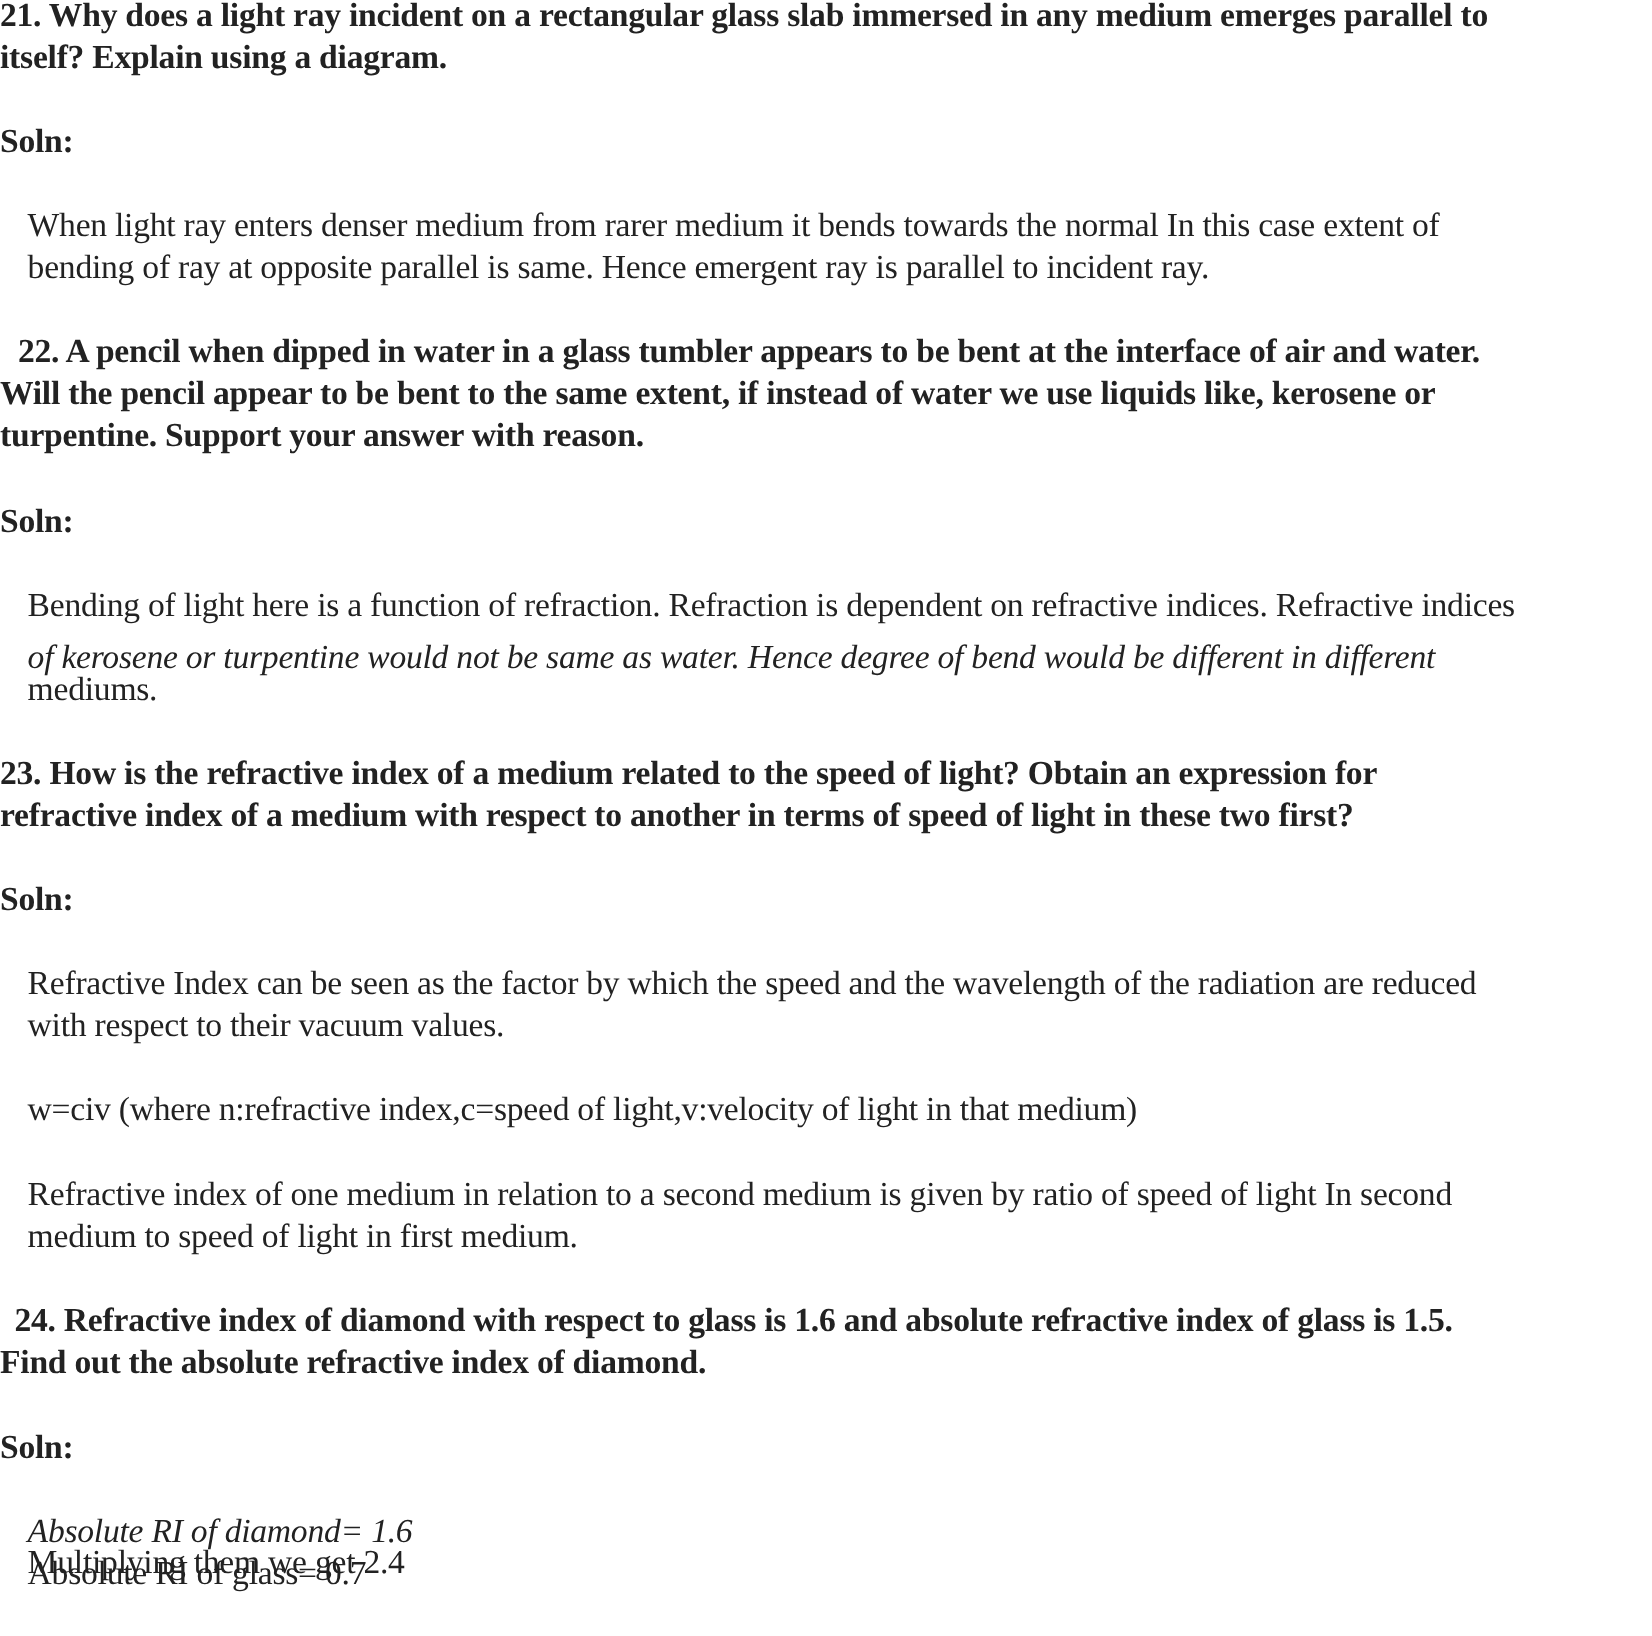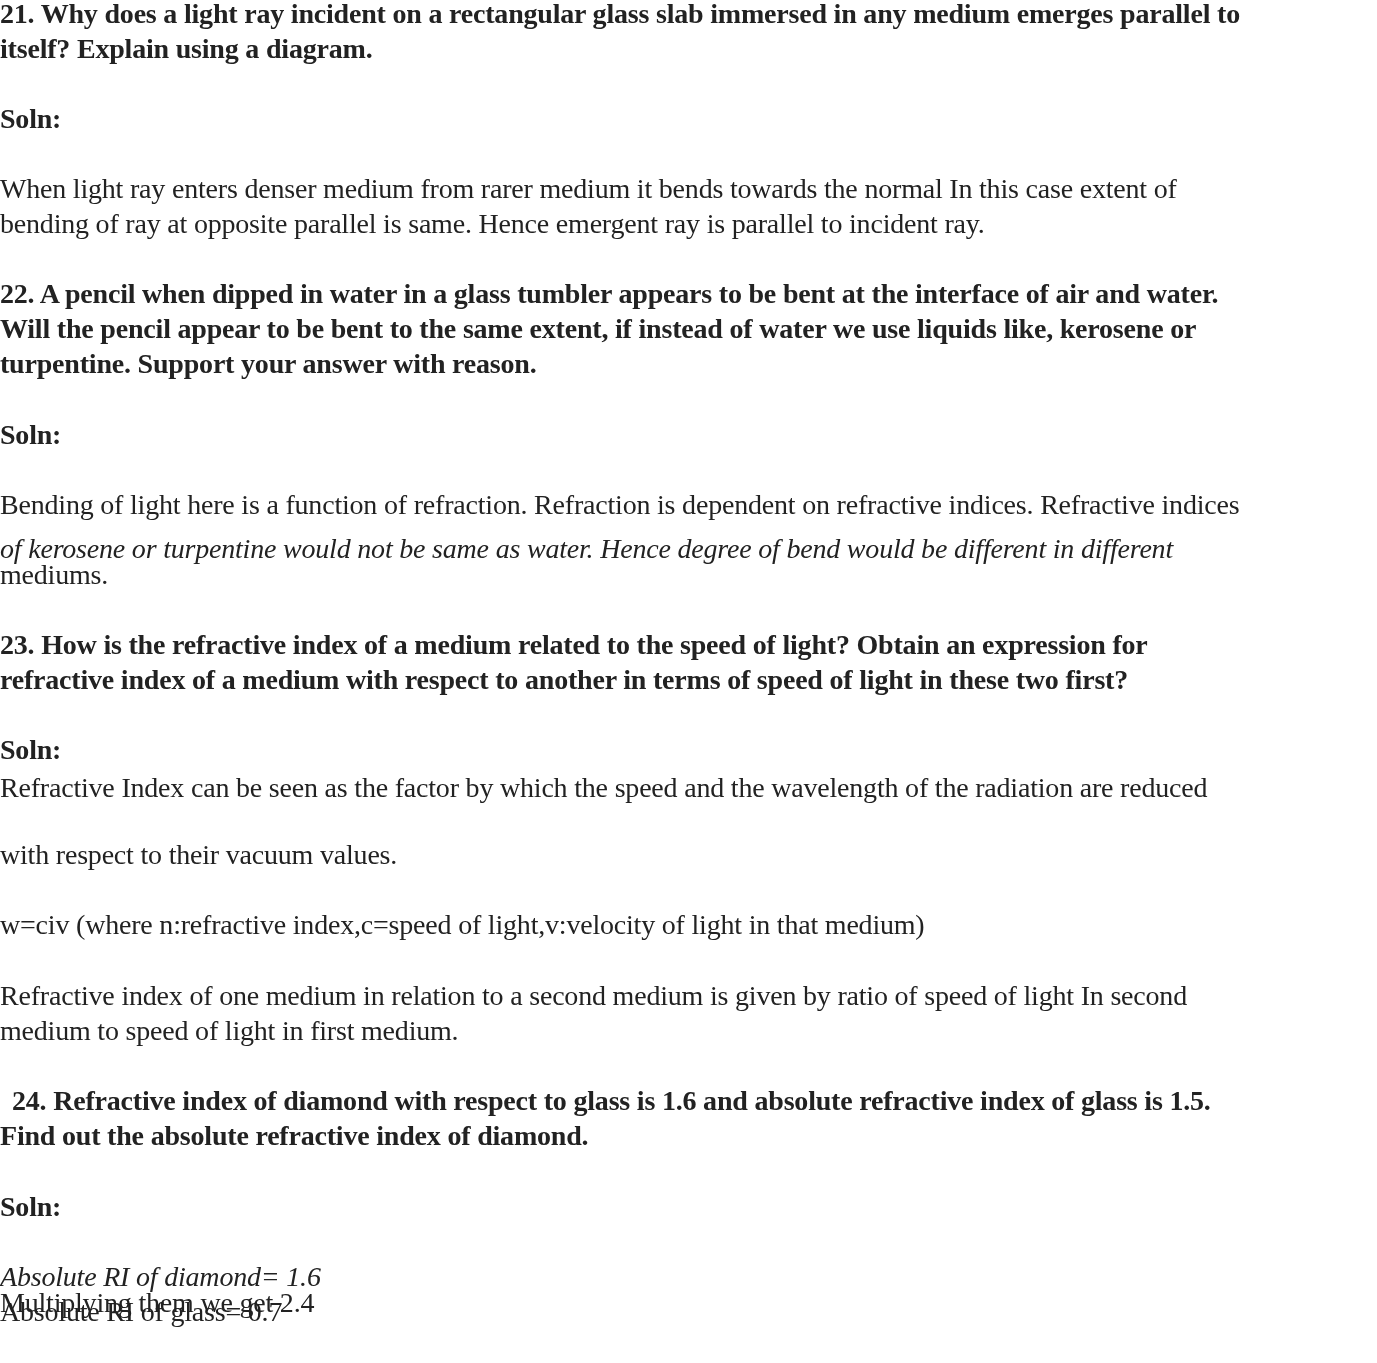--- a/index.html
+++ b/index.html
@@ -17,43 +17,43 @@
   }
   .line {
     position: absolute;
     left: 0;
     white-space: nowrap;
     font-size: 28px;
     line-height: 35px;
     letter-spacing: -0.2px;
   }
   .bold { font-weight: bold; }
-  .normal { font-weight: normal; }
+  .normal { font-weight: normal; margin-left: 23px; }
 </style>
 </head>
 <body>
 
 <div class="line bold" style="top:-4px;">21. Why does a light ray incident on a rectangular glass slab immersed in any medium emerges parallel to</div>
 <div class="line bold" style="top:31px;text-align:right;">itself? Explain using a diagram.</div>
 <div class="line bold" style="top:101px;">Soln:</div>
 <div class="line normal" style="top:171px;">When light ray enters denser medium from rarer medium it bends towards the normal In this case extent of</div>
 <div class="line normal" style="top:206px;">bending of ray at opposite parallel is same. Hence emergent ray is parallel to incident ray.</div>
 
-<div class="line bold" style="top:276px;">22. A pencil when dipped in water in a glass tumbler appears to be bent at the interface of air and water.</div>
+<div class="line bold" style="top:276px;margin-left:15px;">22. A pencil when dipped in water in a glass tumbler appears to be bent at the interface of air and water.</div>
 <div class="line bold" style="top:311px;">Will the pencil appear to be bent to the same extent, if instead of water we use liquids like, kerosene or</div>
 <div class="line bold" style="top:346px;">turpentine. Support your answer with reason.</div>
 <div class="line bold" style="top:417px;">Soln:</div>
 <div class="line normal" style="top:487px;">Bending of light here is a function of refraction. Refraction is dependent on refractive indices. Refractive indices</div>
 <div class="line normal" style="top:531px;font-style:italic;">of kerosene or turpentine would not be same as water. Hence degree of bend would be different in different</div>
 <div class="line normal" style="top:557px;">mediums.</div>
 
 <div class="line bold" style="top:627px;">23. How is the refractive index of a medium related to the speed of light? Obtain an expression for</div>
 <div class="line bold" style="top:662px;">refractive index of a medium with respect to another in terms of speed of light in these two first?</div>
 <div class="line bold" style="top:732px;">Soln:</div>
-<div class="line normal" style="top:770px;">Refractive Index can be seen as the factor by which the speed and the wavelength of the radiation are reduced</div>
+<div class="line normal" style="top:802px;">Refractive Index can be seen as the factor by which the speed and the wavelength of the radiation are reduced</div>
 <div class="line normal" style="top:837px;">with respect to their vacuum values.</div>
 <div class="line normal" style="top:907px;">w=civ (where n:refractive index,c=speed of light,v:velocity of light in that medium)</div>
 <div class="line normal" style="top:978px;">Refractive index of one medium in relation to a second medium is given by ratio of speed of light In second</div>
 <div class="line normal" style="top:1013px;">medium to speed of light in first medium.</div>
 
 <div class="line bold" style="top:1083px;margin-left:12px;">24. Refractive index of diamond with respect to glass is 1.6 and absolute refractive index of glass is 1.5.</div>
 <div class="line bold" style="top:1118px;">Find out the absolute refractive index of diamond.</div>
 <div class="line bold" style="top:1189px;">Soln:</div>
 <div class="line normal" style="top:1259px;font-style:italic;">Absolute RI of diamond= 1.6</div>
 <div class="line normal" style="top:1294px;">Absolute RI of glass= 0.7</div>

